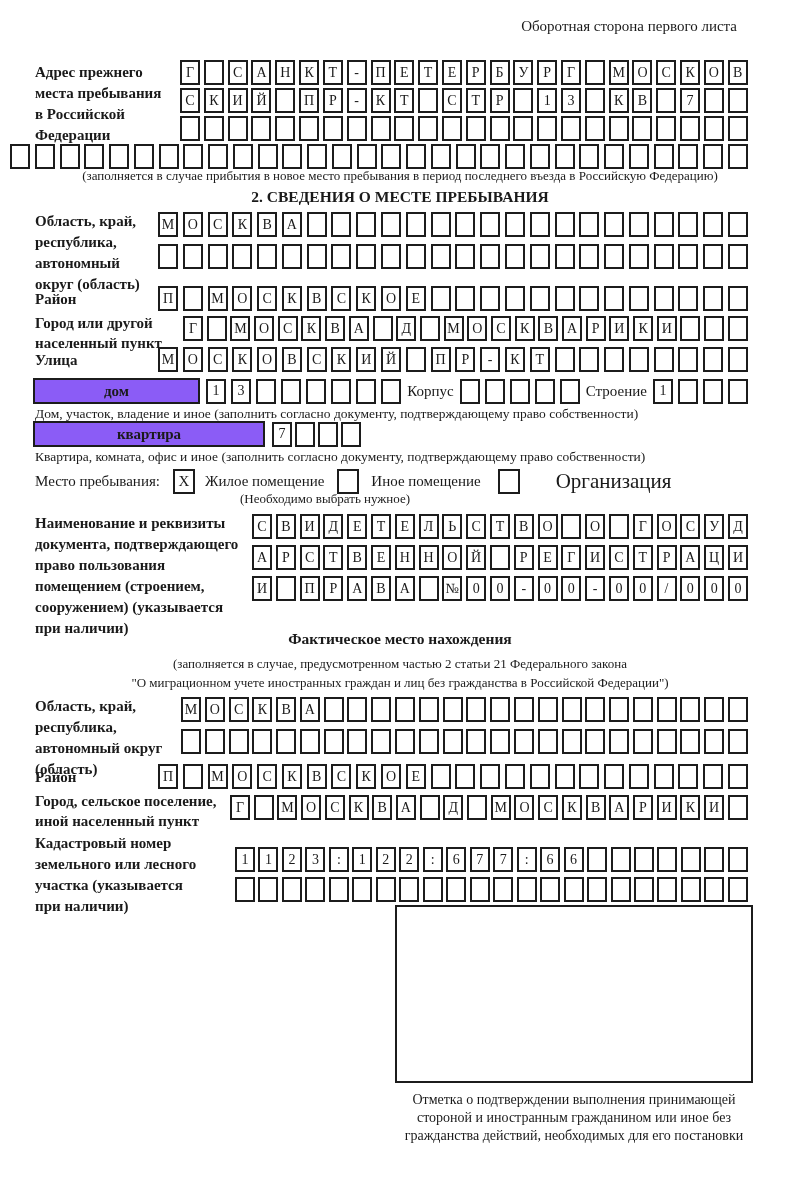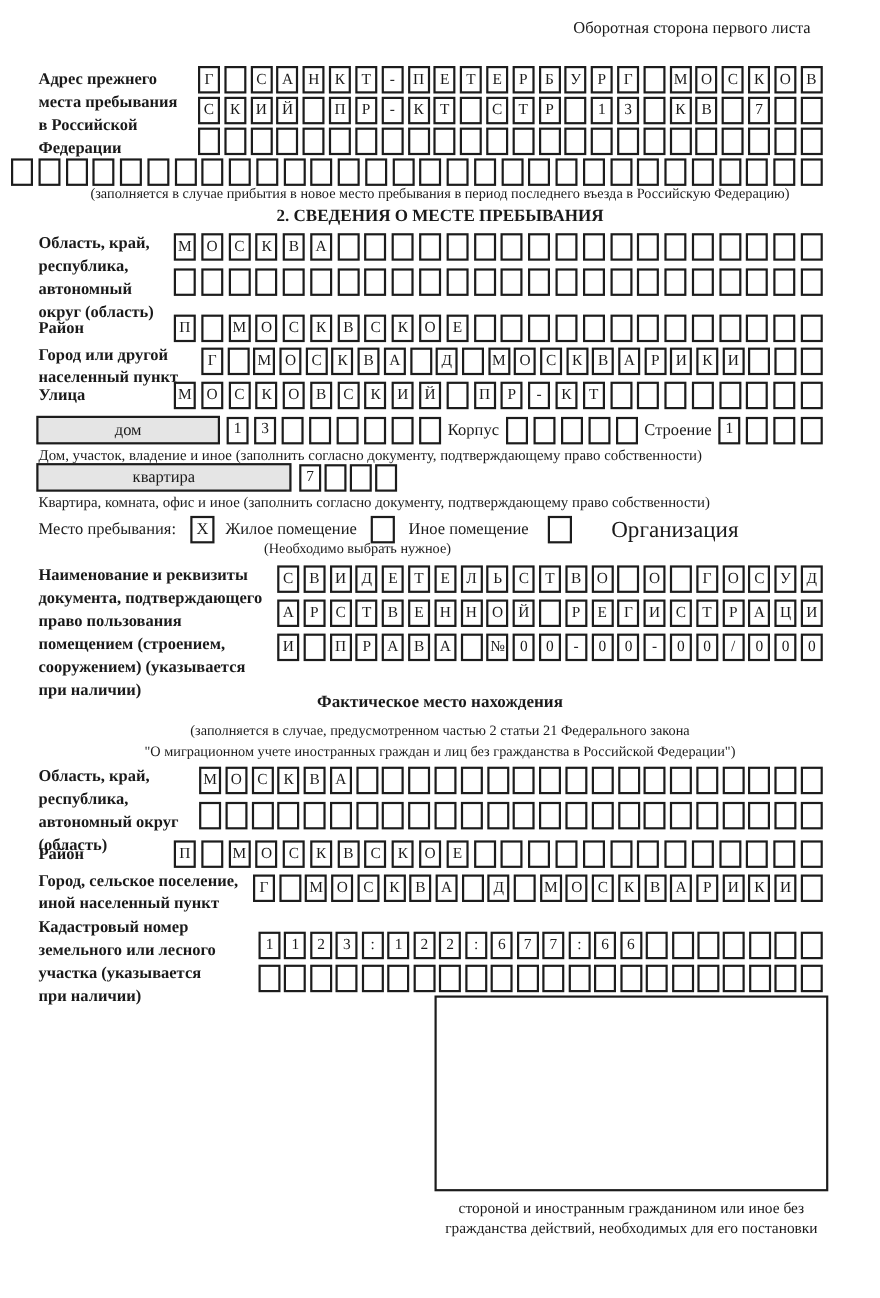--- a/index.html
+++ b/index.html
@@ -14,21 +14,21 @@
   .bold{font-weight:bold;}
   .crow{position:absolute;display:flex;justify-content:space-between;height:25px;}
   .cell{
     width:20px;height:25px;border:2px solid #1c1c1c;box-sizing:border-box;
     display:flex;align-items:center;justify-content:center;
     font-size:14px;line-height:1;background:#fff;flex:0 0 auto;
   }
   .cgroup{display:flex;gap:5px;}
   .widebox{
     border:2px solid #1c1c1c;box-sizing:border-box;height:26px;
-    display:flex;align-items:center;justify-content:center;font-size:15px;background:#e5e5e5;
+    display:flex;align-items:center;justify-content:center;font-size:15px;background:#8b5cf6;font-weight:bold;
   }
   .inline-row{position:absolute;display:flex;align-items:center;}
   .checkbox{
     width:22px;height:25px;border:2px solid #1c1c1c;box-sizing:border-box;
     display:flex;align-items:center;justify-content:center;font-size:15px;background:#fff;flex:0 0 auto;
   }
   .stamp{position:absolute;border:2px solid #1c1c1c;background:#fff;box-sizing:border-box;}
   .caption{position:absolute;text-align:center;font-size:14px;line-height:18px;}
 </style>
 </head>
@@ -590,17 +590,18 @@
       <span class="cell"></span>
       <span class="cell"></span>
       <span class="cell"></span>
       <span class="cell"></span>
       <span class="cell"></span>
       <span class="cell"></span>
     </div>
 
   <div class="stamp" style="left:395px;top:905px;width:358px;height:178px;"></div>
   <div class="caption" style="left:378px;top:1091px;width:392px;">
+    <div>Отметка о подтверждении выполнения принимающей</div>
     <div>стороной и иностранным гражданином или иное без</div>
     <div>гражданства действий, необходимых для его постановки</div>
   </div>
 
 </div>
 
 </body></html>

